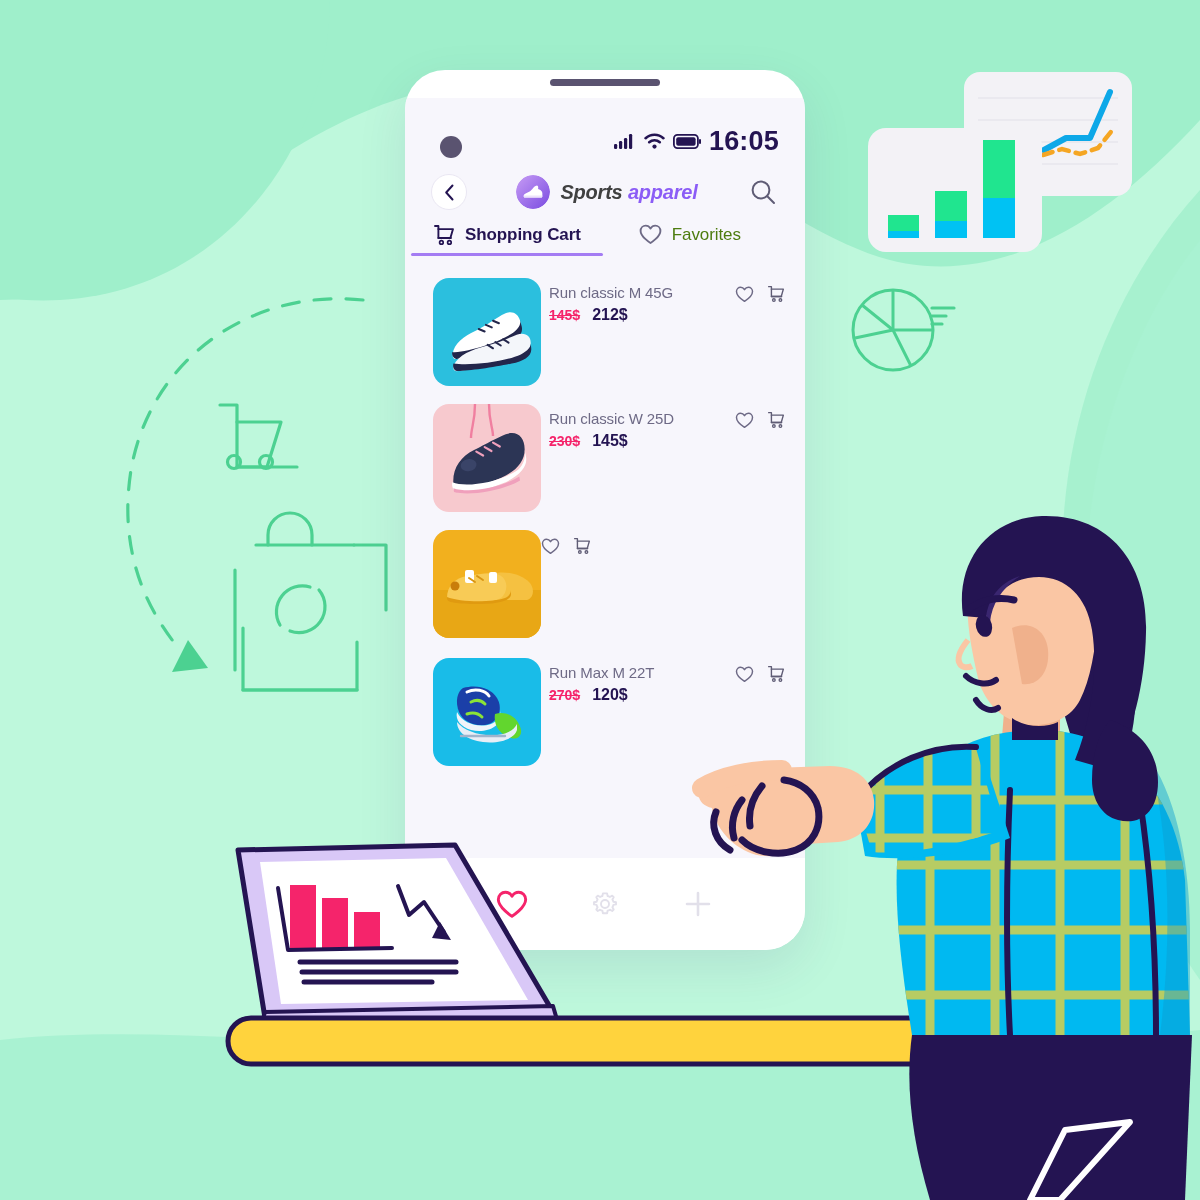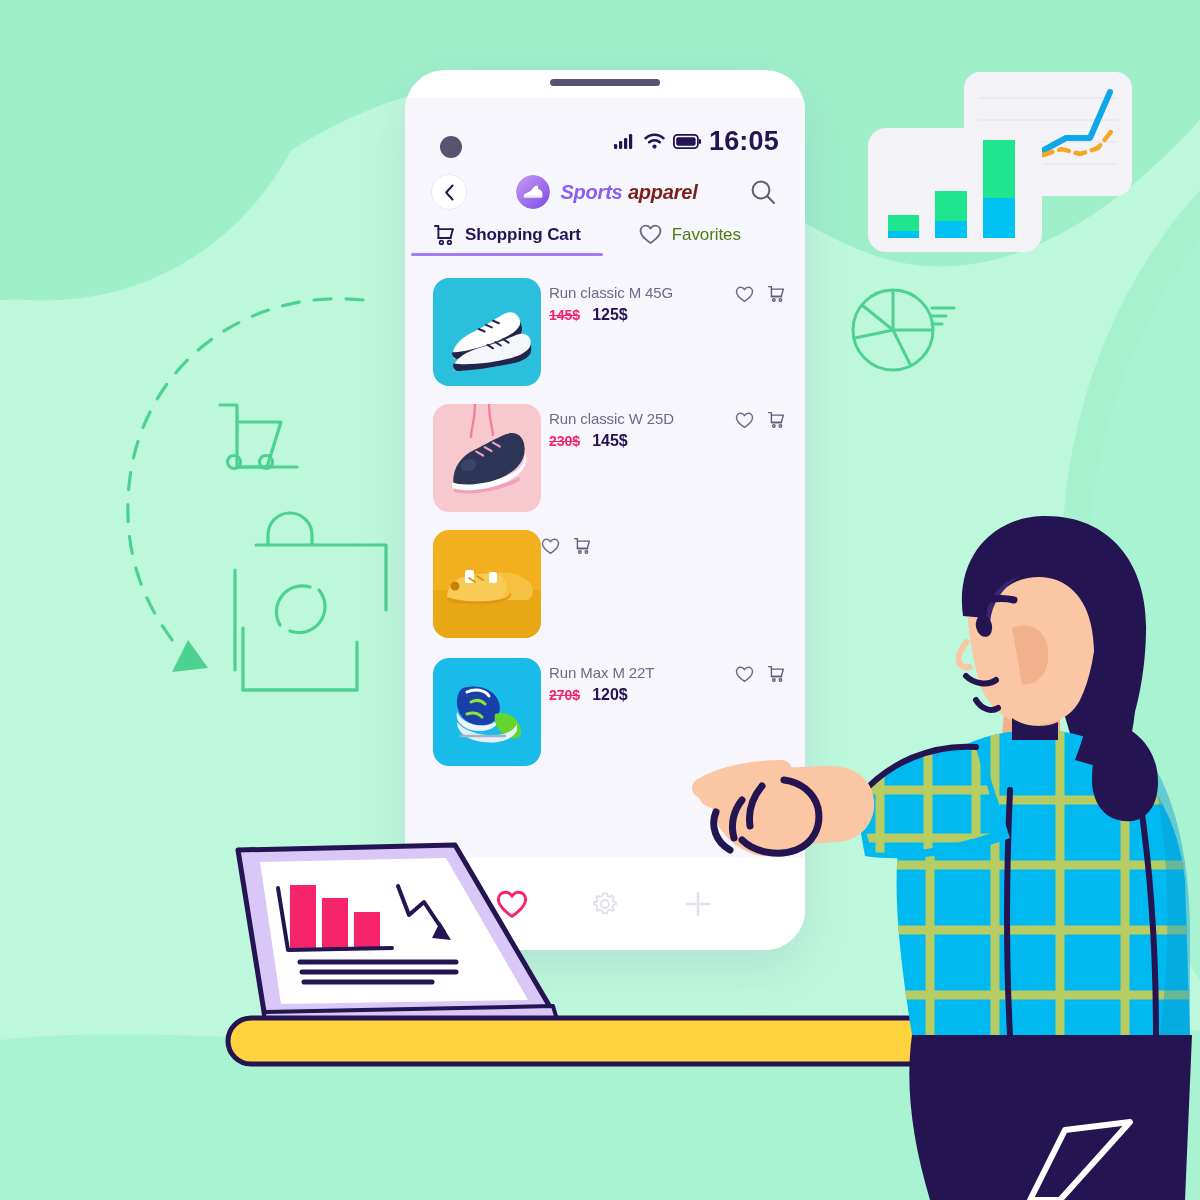--- a/index.html
+++ b/index.html
@@ -49,22 +49,22 @@
     border:1.6px solid #EAE7F3;
     display:flex;align-items:center;justify-content:center;flex:0 0 auto;
   }
   .brand{
     flex:1;display:flex;align-items:center;justify-content:center;gap:10px;
   }
   .brand-logo{width:34px;height:34px;border-radius:50%;flex:0 0 auto;}
   .brand-text{
     font-size:20px;font-style:italic;font-weight:700;letter-spacing:-.2px;white-space:nowrap;
   }
-  .brand-1{color:#8b5cf6;}
-  .brand-2{color:#7f1d1d;font-weight:600;}
+  .brand-1{color:#404040;}
+  .brand-2{color:#8b5cf6;font-weight:600;}
   .search-btn{width:32px;height:32px;flex:0 0 auto;display:flex;align-items:center;justify-content:center;}
 
   .tabs{
     position:absolute;left:0;top:126px;right:0;height:44px;
     display:flex;align-items:flex-start;
   }
   .tab{
     display:flex;align-items:center;gap:10px;
     padding-bottom:10px;position:relative;
   }
@@ -270,21 +270,21 @@
                 <path d="M20,84 C26,74 40,70 54,68 C68,66 78,62 86,60 C95,58 100,63 99,70 C98,78 90,83 78,85 C62,88 34,90 24,90 C20,90 18.5,88 20,84 Z" fill="#F4F6FA"></path>
                 <path d="M20,82 C36,86 70,86 88,80 C96,77 99,73 99,70 L99,75 C99,83 90,87 78,88 C62,90 34,91 24,90 C20,89.6 18.5,86 20,82 Z" fill="#23264B"></path>
                 <path d="M56,67 l5,4 M64,65 l5,4 M72,63 l5,4" stroke="#23264B" stroke-width="2" fill="none" stroke-linecap="round"></path>
               </g>
             </svg>
           </div>
           <div class="p-info">
             <div class="p-name">Run classic M 45G</div>
             <div class="p-prices">
               <span class="p-old">145$</span>
-              <span class="p-new">125$</span>
+              <span class="p-new">212$</span>
             </div>
           </div>
           <div class="p-actions">
             <svg width="19" height="17" viewBox="0 0 23 21">
               <path d="M11.5,19 C11.5,19 1.6,12.8 1.6,6.9 C1.6,3.8 4,1.6 6.7,1.6 C8.9,1.6 10.6,3 11.5,4.5 C12.4,3 14.1,1.6 16.3,1.6 C19,1.6 21.4,3.8 21.4,6.9 C21.4,12.8 11.5,19 11.5,19 Z" fill="none" stroke="#6E6A86" stroke-width="1.8" stroke-linejoin="round"></path>
             </svg>
             <svg width="18" height="18" viewBox="0 0 22 22">
               <path d="M2,2 h3.4 v12 h12.5" fill="none" stroke="#5F5C75" stroke-width="1.7" stroke-linecap="round" stroke-linejoin="round"></path>
               <path d="M5.4,5.1 h14.6 l-2.6,8.9 h-12" fill="none" stroke="#5F5C75" stroke-width="1.7" stroke-linecap="round" stroke-linejoin="round"></path>
               <circle cx="8.4" cy="18.4" r="1.6" fill="none" stroke="#5F5C75" stroke-width="1.6"></circle>

